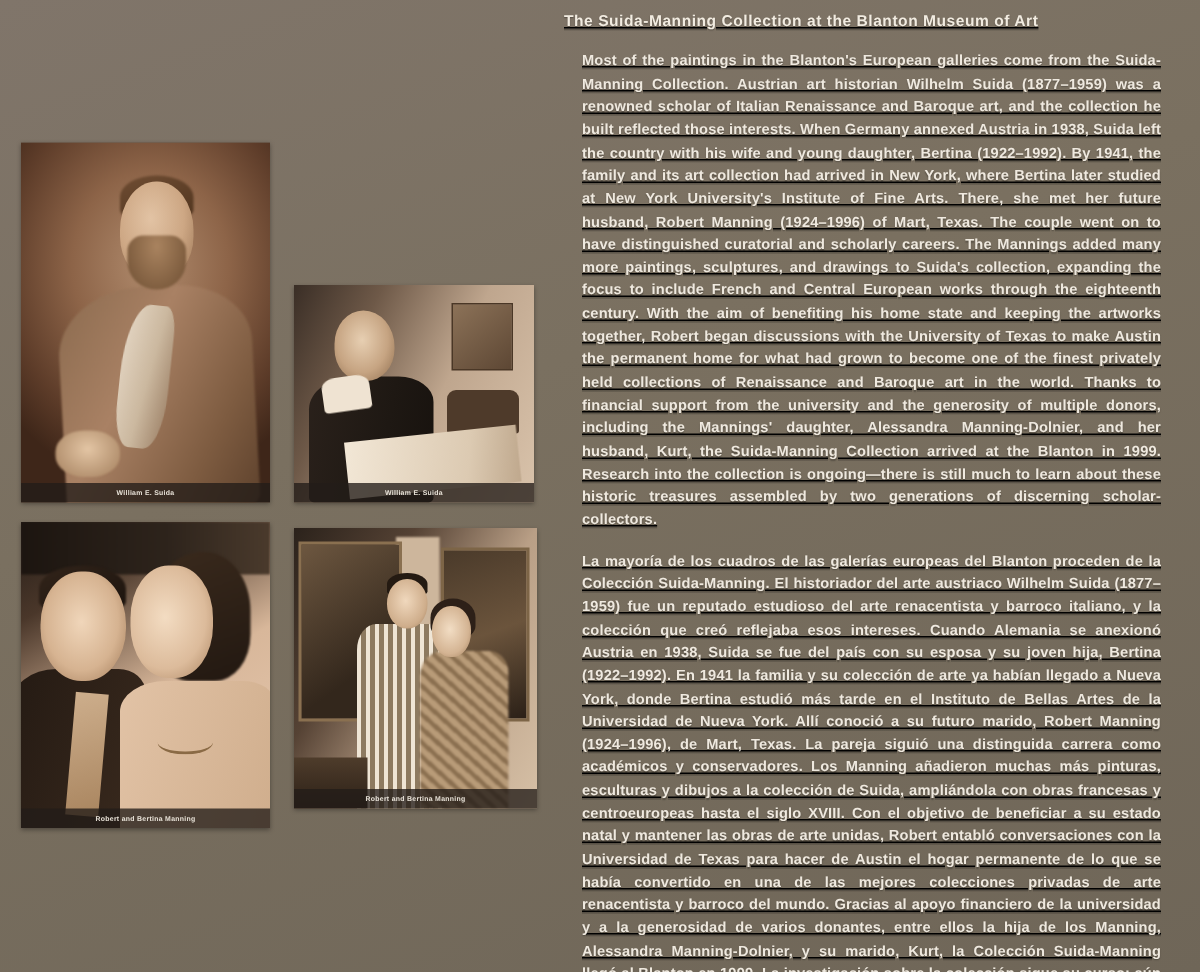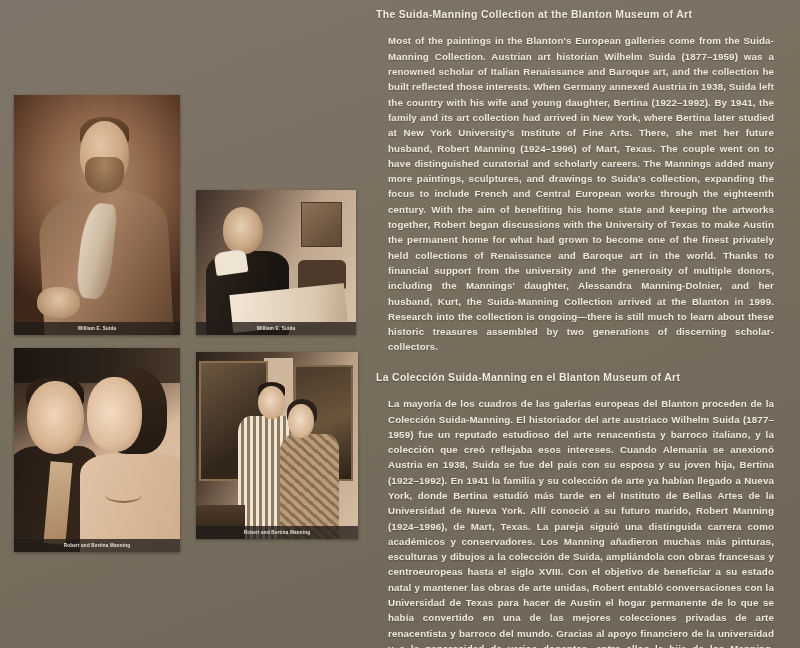--- a/index.html
+++ b/index.html
@@ -271,20 +271,21 @@
     position: absolute; left: 0; bottom: 0; width: 30%; height: 18%;
     background: linear-gradient(180deg, #4e3c2b 0%, #2c2017 100%);
     filter: blur(0.5px);
   }
 
   
   .text-col {
     flex: 1 1 auto;
     padding: 9px 14px 0 6px;
     box-sizing: border-box;
+    text-decoration: underline;
   }
   h2.section-heading {
     margin: 0 0 9px 0;
     font-size: 10.4px;
     font-weight: bold;
     color: #f2ece1;
     letter-spacing: 0.35px;
     line-height: 1.2;
     text-shadow: 0 1px 1px rgba(0,0,0,0.35);
   }
@@ -377,19 +378,18 @@
     </div>
 
   </div>
 
   <div class="text-col">
 
     <h2 class="section-heading">The Suida-Manning Collection at the Blanton Museum of Art</h2>
 
     <p class="body-text">Most of the paintings in the Blanton's European galleries come from the Suida-Manning Collection. Austrian art historian Wilhelm Suida (1877–1959) was a renowned scholar of Italian Renaissance and Baroque art, and the collection he built reflected those interests. When Germany annexed Austria in 1938, Suida left the country with his wife and young daughter, Bertina (1922–1992). By 1941, the family and its art collection had arrived in New York, where Bertina later studied at New York University's Institute of Fine Arts. There, she met her future husband, Robert Manning (1924–1996) of Mart, Texas. The couple went on to have distinguished curatorial and scholarly careers. The Mannings added many more paintings, sculptures, and drawings to Suida's collection, expanding the focus to include French and Central European works through the eighteenth century. With the aim of benefiting his home state and keeping the artworks together, Robert began discussions with the University of Texas to make Austin the permanent home for what had grown to become one of the finest privately held collections of Renaissance and Baroque art in the world. Thanks to financial support from the university and the generosity of multiple donors, including the Mannings' daughter, Alessandra Manning-Dolnier, and her husband, Kurt, the Suida-Manning Collection arrived at the Blanton in 1999. Research into the collection is ongoing—there is still much to learn about these historic treasures assembled by two generations of discerning scholar-collectors.</p>
 
-    <h2 class="section-heading second">La Colección Suida-Manning en el Blanton Museum of Art</h2>
 
     <p class="body-text">La mayoría de los cuadros de las galerías europeas del Blanton proceden de la Colección Suida-Manning. El historiador del arte austriaco Wilhelm Suida (1877–1959) fue un reputado estudioso del arte renacentista y barroco italiano, y la colección que creó reflejaba esos intereses. Cuando Alemania se anexionó Austria en 1938, Suida se fue del país con su esposa y su joven hija, Bertina (1922–1992). En 1941 la familia y su colección de arte ya habían llegado a Nueva York, donde Bertina estudió más tarde en el Instituto de Bellas Artes de la Universidad de Nueva York. Allí conoció a su futuro marido, Robert Manning (1924–1996), de Mart, Texas. La pareja siguió una distinguida carrera como académicos y conservadores. Los Manning añadieron muchas más pinturas, esculturas y dibujos a la colección de Suida, ampliándola con obras francesas y centroeuropeas hasta el siglo XVIII. Con el objetivo de beneficiar a su estado natal y mantener las obras de arte unidas, Robert entabló conversaciones con la Universidad de Texas para hacer de Austin el hogar permanente de lo que se había convertido en una de las mejores colecciones privadas de arte renacentista y barroco del mundo. Gracias al apoyo financiero de la universidad y a la generosidad de varios donantes, entre ellos la hija de los Manning, Alessandra Manning-Dolnier, y su marido, Kurt, la Colección Suida-Manning llegó al Blanton en 1999. La investigación sobre la colección sigue su curso: aún queda mucho por aprender sobre estos tesoros históricos reunidos por dos generaciones de eruditos coleccionistas.</p>
 
   </div>
 
 </div>
 
 </body></html>

